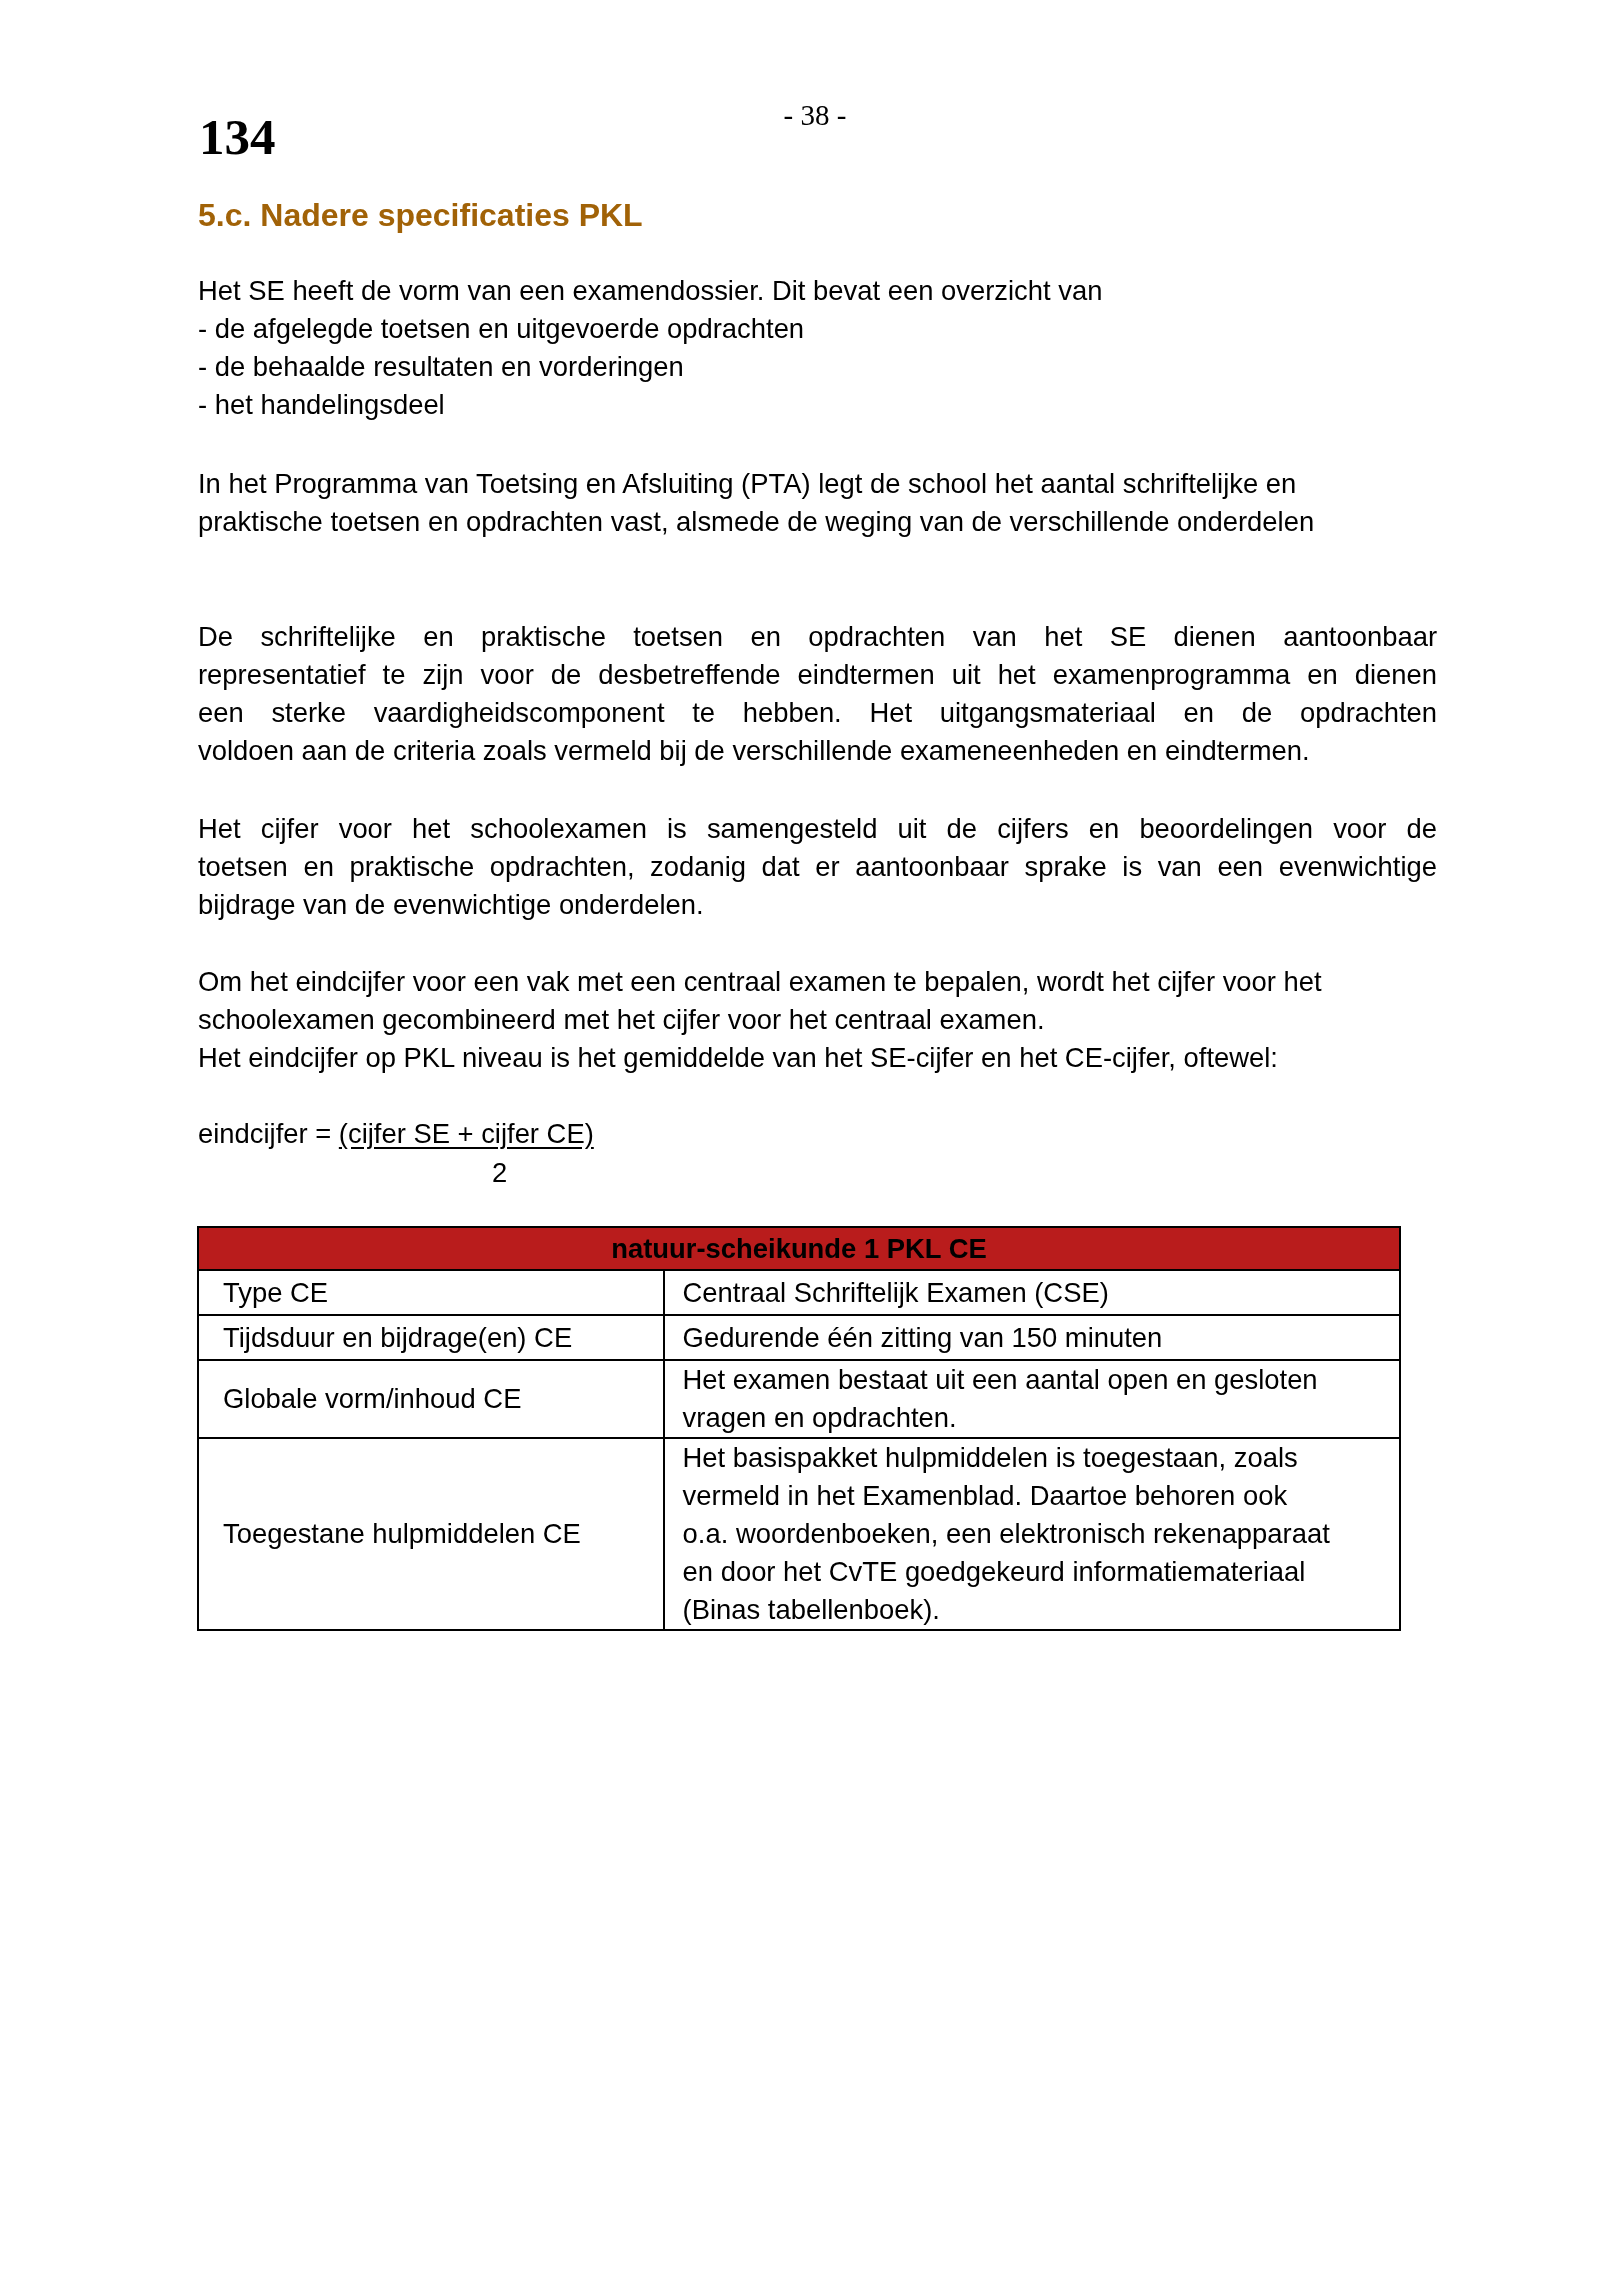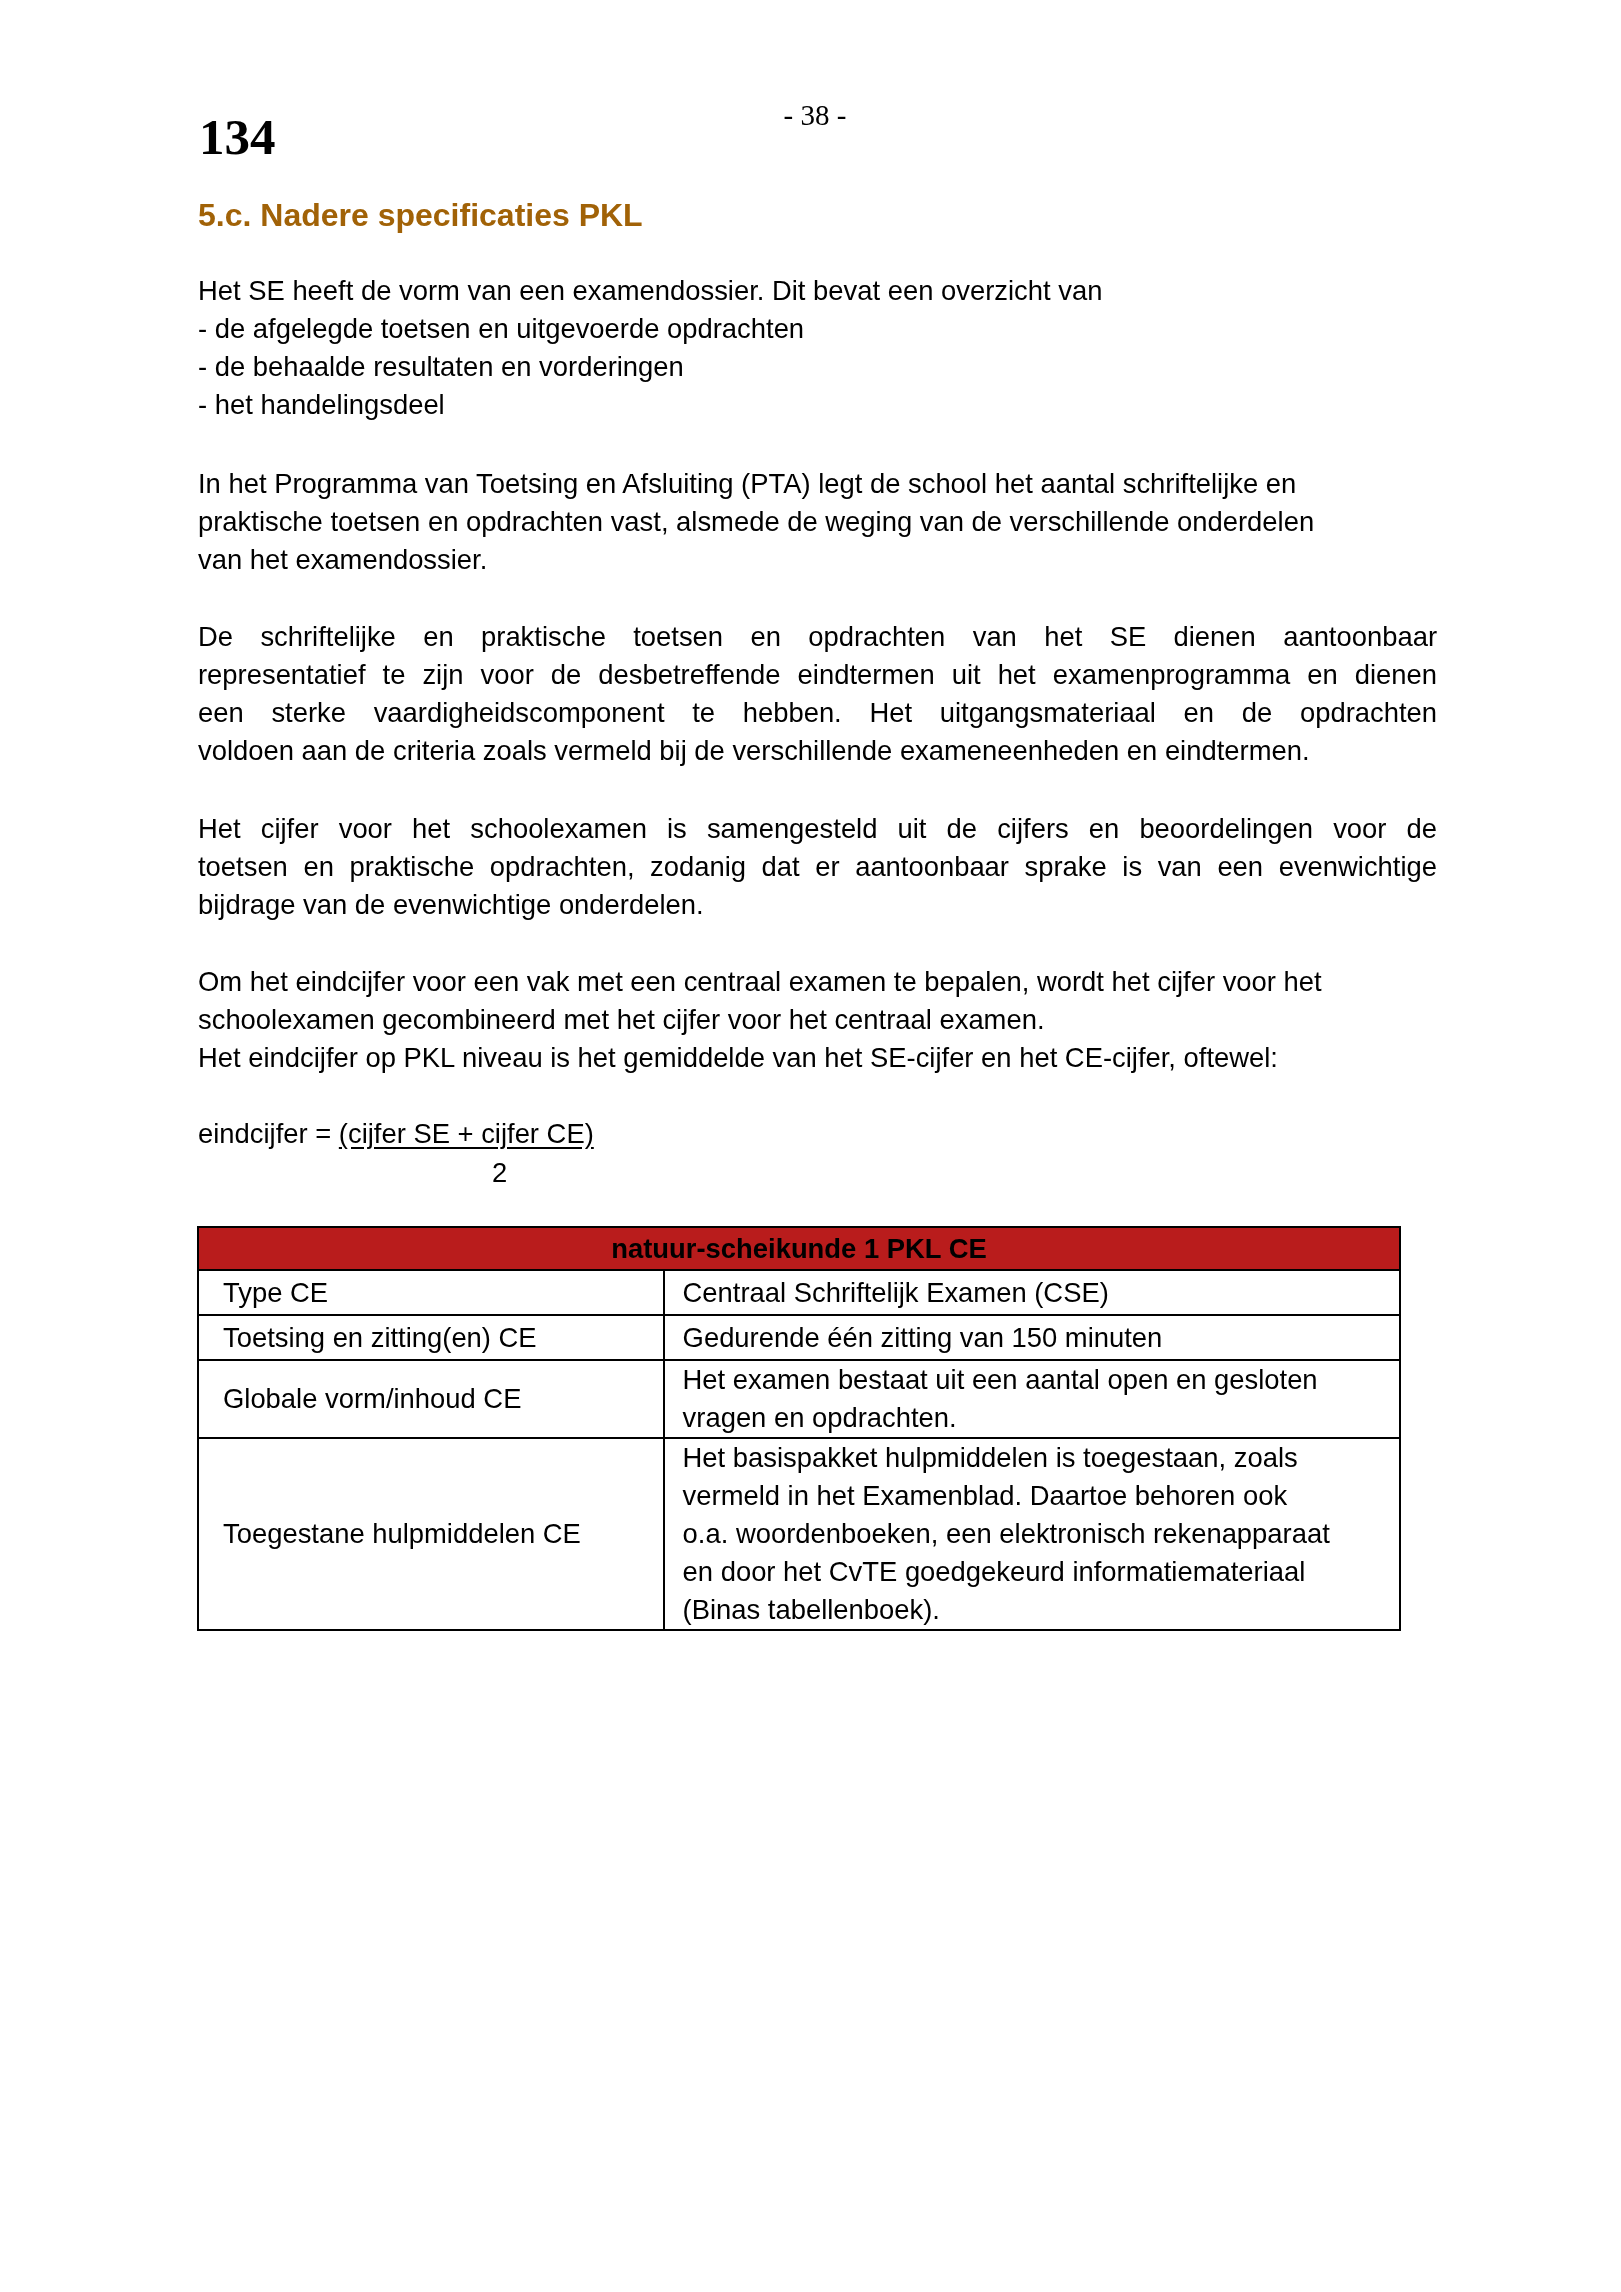--- a/index.html
+++ b/index.html
@@ -41,21 +41,20 @@
 <div class="abs para" style="top:272px">
   <span class="line">Het SE heeft de vorm van een examendossier. Dit bevat een overzicht van</span>
   <span class="line">- de afgelegde toetsen en uitgevoerde opdrachten</span>
   <span class="line">- de behaalde resultaten en vorderingen</span>
   <span class="line">- het handelingsdeel</span>
 </div>
 
 <div class="abs para" style="top:465px">
   <span class="line">In het Programma van Toetsing en Afsluiting (PTA) legt de school het aantal schriftelijke en</span>
   <span class="line">praktische toetsen en opdrachten vast, alsmede de weging van de verschillende onderdelen</span>
-  <span class="line">van het examendossier.</span>
 </div>
 
 <div class="abs para" style="top:618px">
   <span class="jline">De schriftelijke en praktische toetsen en opdrachten van het SE dienen aantoonbaar</span>
   <span class="jline">representatief te zijn voor de desbetreffende eindtermen uit het examenprogramma en dienen</span>
   <span class="jline">een sterke vaardigheidscomponent te hebben. Het uitgangsmateriaal en de opdrachten</span>
   <span class="line">voldoen aan de criteria zoals vermeld bij de verschillende exameneenheden en eindtermen.</span>
 </div>
 
 <div class="abs para" style="top:810px">
@@ -80,21 +79,21 @@
       <tr>
     <th colspan="2" style="background: #b91c1c;">natuur-scheikunde 1 PKL CE</th>
   </tr>
   <tr class="r1">
     <td class="k">Type CE</td>
     <td class="v">
       <span class="cell-line">Centraal Schriftelijk Examen (CSE)</span>
     </td>
   </tr>
   <tr class="r2">
-    <td class="k">Toetsing en zitting(en) CE</td>
+    <td class="k">Tijdsduur en bijdrage(en) CE</td>
     <td class="v">
       <span class="cell-line">Gedurende één zitting van 150 minuten</span>
     </td>
   </tr>
   <tr class="r3">
     <td class="k">Globale vorm/inhoud CE</td>
     <td class="v">
       <span class="cell-line">Het examen bestaat uit een aantal open en gesloten</span>
       <span class="cell-line">vragen en opdrachten.</span>
     </td>

